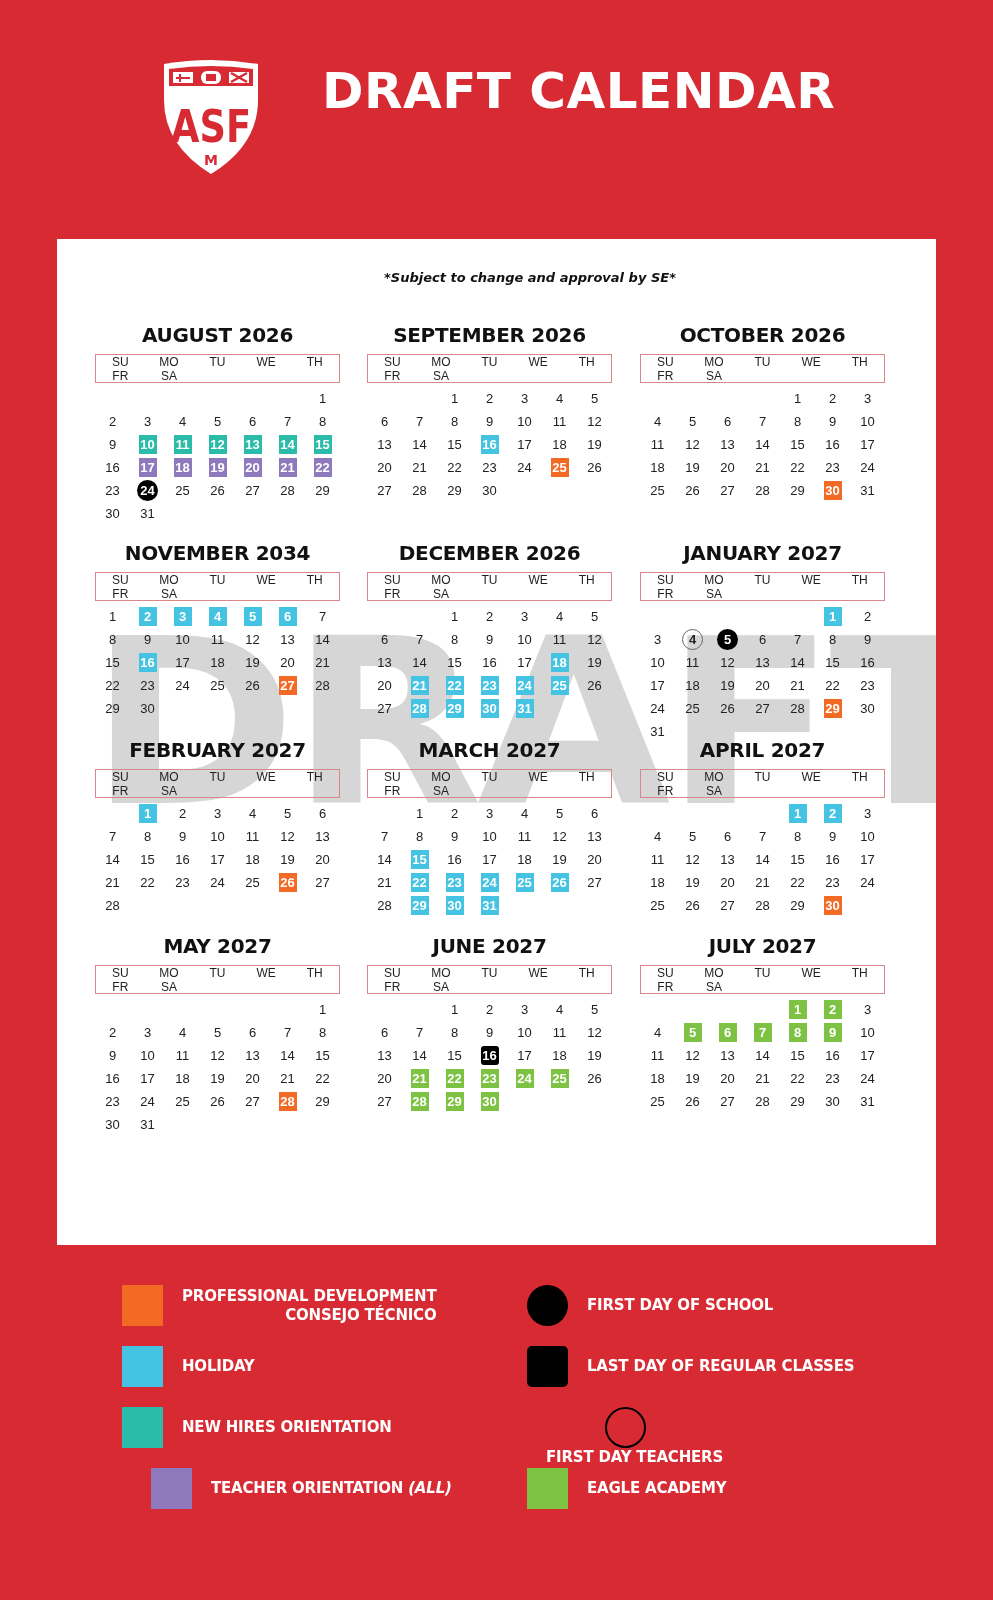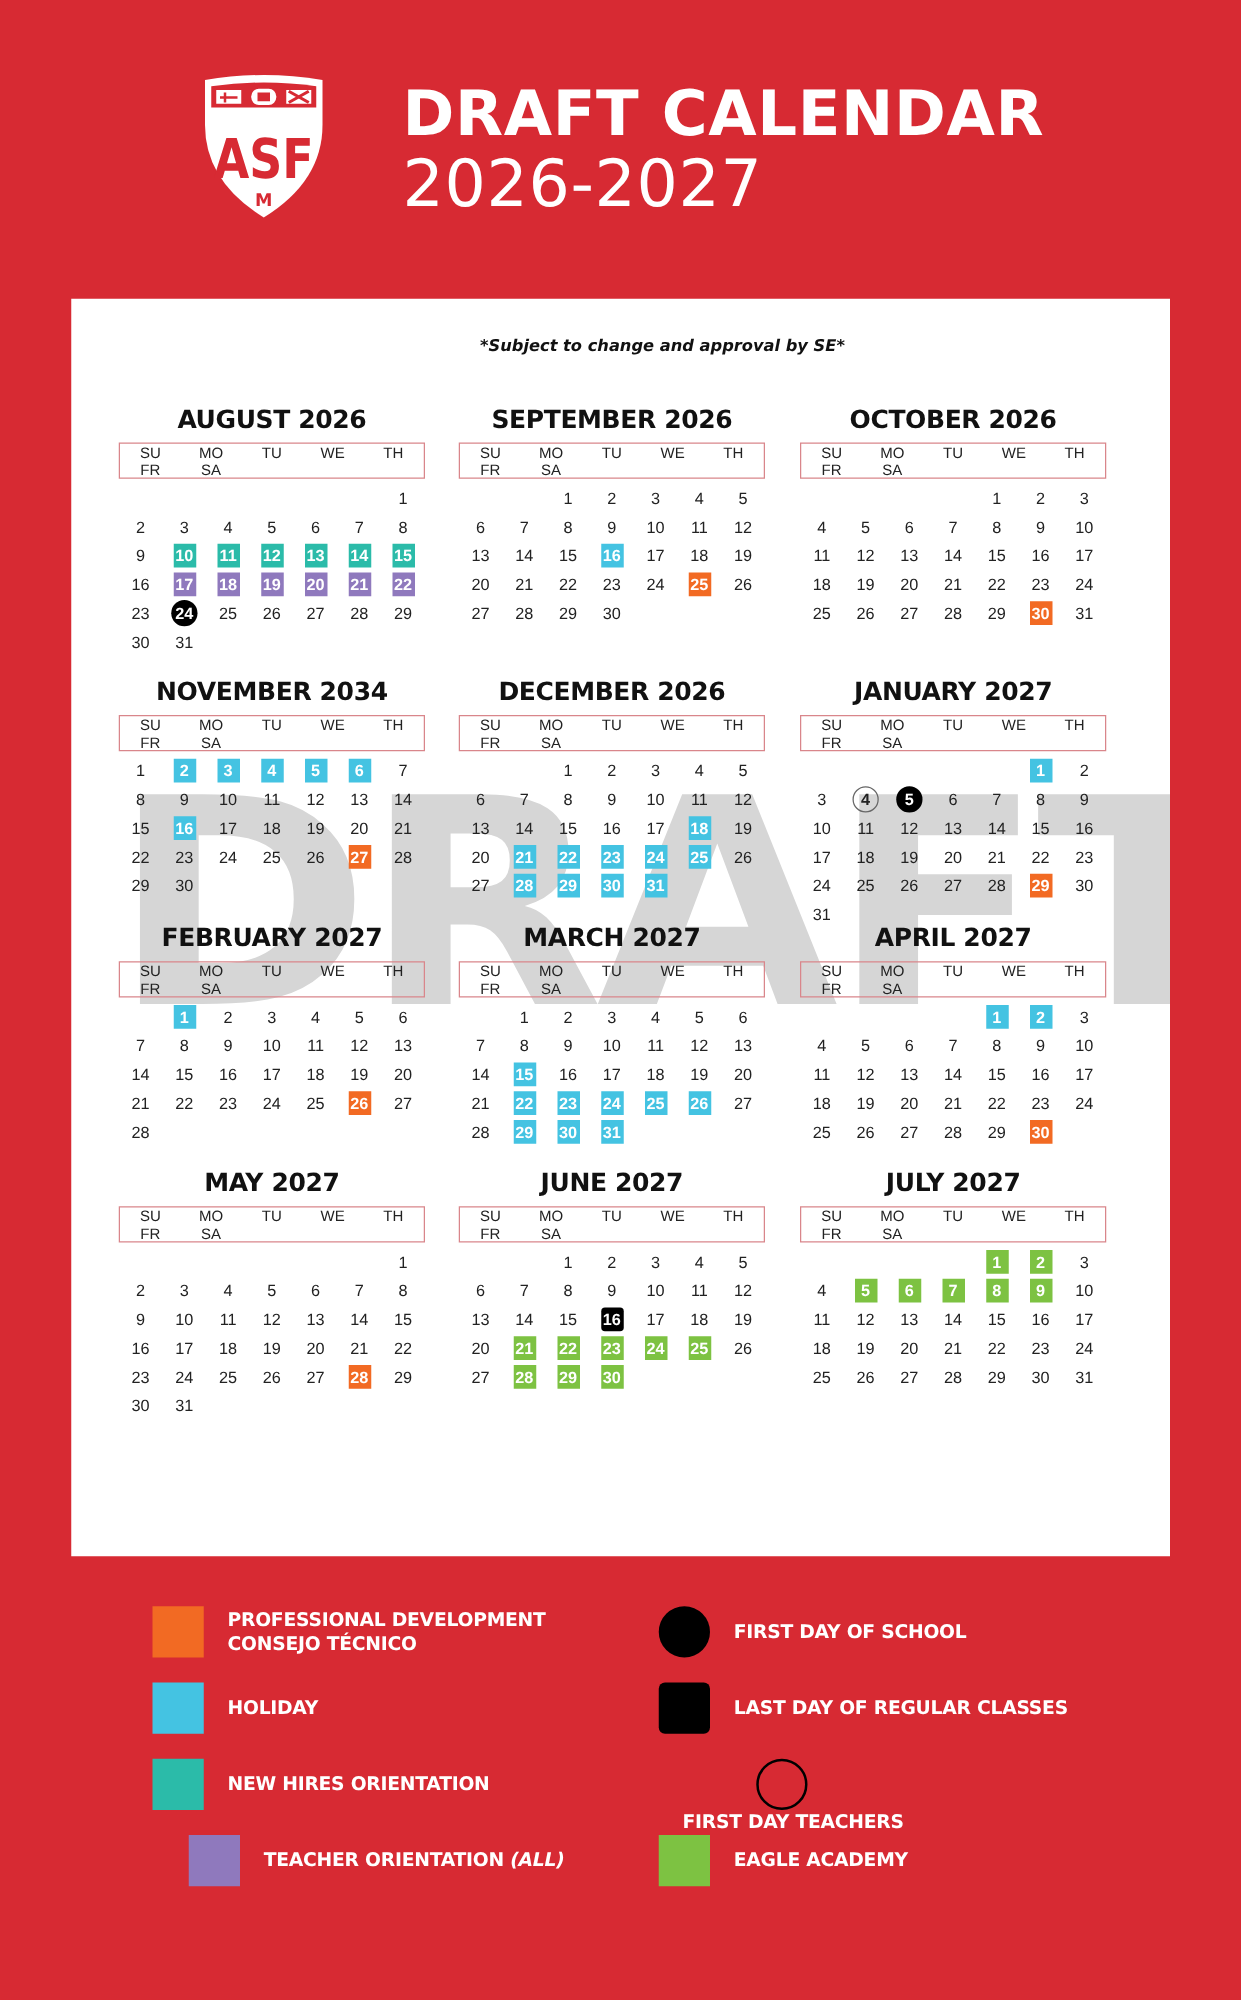--- a/index.html
+++ b/index.html
@@ -64,21 +64,21 @@
     min-width: 18px; height: 19px; padding: 0 1px;
   }
   .day.pd span.n { background: #F26A23; color: #fff; font-weight: 700; }
   .day.hol span.n { background: #44C3E2; color: #fff; font-weight: 700; }
   .day.nho span.n { background: #2BBBA9; color: #fff; font-weight: 700; }
   .day.tor span.n { background: #8F79BD; color: #fff; font-weight: 700; }
   .day.eagle span.n { background: #7DC242; color: #fff; font-weight: 700; }
   .day.first span.n { background: #000; color: #fff; font-weight: 700; border-radius: 50%; width: 21px; height: 21px; min-width: 21px; }
   .day.last span.n { background: #000; color: #fff; font-weight: 700; border-radius: 3px; }
   .day.fteach span.n { border: 1px solid #666; border-radius: 50%; width: 21px; height: 21px; min-width: 21px; font-weight: 700; }
-  .legend { position: absolute; left: 0; top: 1245px; width: 993px; height: 355px; }
+  .legend { position: absolute; left: 0; top: 1245px; width: 993px; height: 355px; text-align: right; }
   .leg-item { position: absolute; display: flex; align-items: center; }
   .swatch { width: 41px; height: 41px; flex: none; }
   .swatch.circle { border-radius: 50%; }
   .swatch.rounded { border-radius: 5px; }
   .swatch.ring { border-radius: 50%; border: 2px solid #000; background: transparent; }
   .leg-label {
     margin-left: 19px; color: #fff; font-weight: 700; font-size: 15px;
     line-height: 19px; font-family: "DejaVu Sans", sans-serif; letter-spacing: -0.2px;
   }
   .leg-label i { font-style: italic; }
@@ -93,21 +93,20 @@
     <rect x="13" y="12" width="20" height="11" fill="#fff"></rect>
     <rect x="41" y="11" width="20" height="13" rx="6" fill="#fff"></rect>
     <rect x="69" y="12" width="20" height="11" fill="#fff"></rect>
     <path d="M16 18 h14 M20 14 v8" stroke="#D72A33" stroke-width="2"></path>
     <rect x="46" y="14" width="10" height="7" fill="#D72A33"></rect>
     <path d="M71 13 L87 22 M87 13 L71 22" stroke="#D72A33" stroke-width="2.5"></path>
     <text x="51" y="82" text-anchor="middle" font-family="DejaVu Sans, sans-serif" font-weight="700" font-size="44" fill="#D72A33" textLength="80" lengthAdjust="spacingAndGlyphs">ASF</text>
     <text x="51" y="105" text-anchor="middle" font-family="DejaVu Sans, sans-serif" font-weight="700" font-size="14" fill="#D72A33">M</text>
   </svg>
   <div class="title1">DRAFT CALENDAR</div>
-  <div class="title2">2026-2027</div>
 </div>
 
 <div class="panel">
   <div class="watermark">DRAFT</div>
   <div class="note top">*Subject to change and approval by SE*</div>
   <div id="months">
       <div class="month" style="left: 38px; top: 83px;">
         <div class="month-title">AUGUST 2026</div>
         <div class="dow">
           <span>SU</span>

